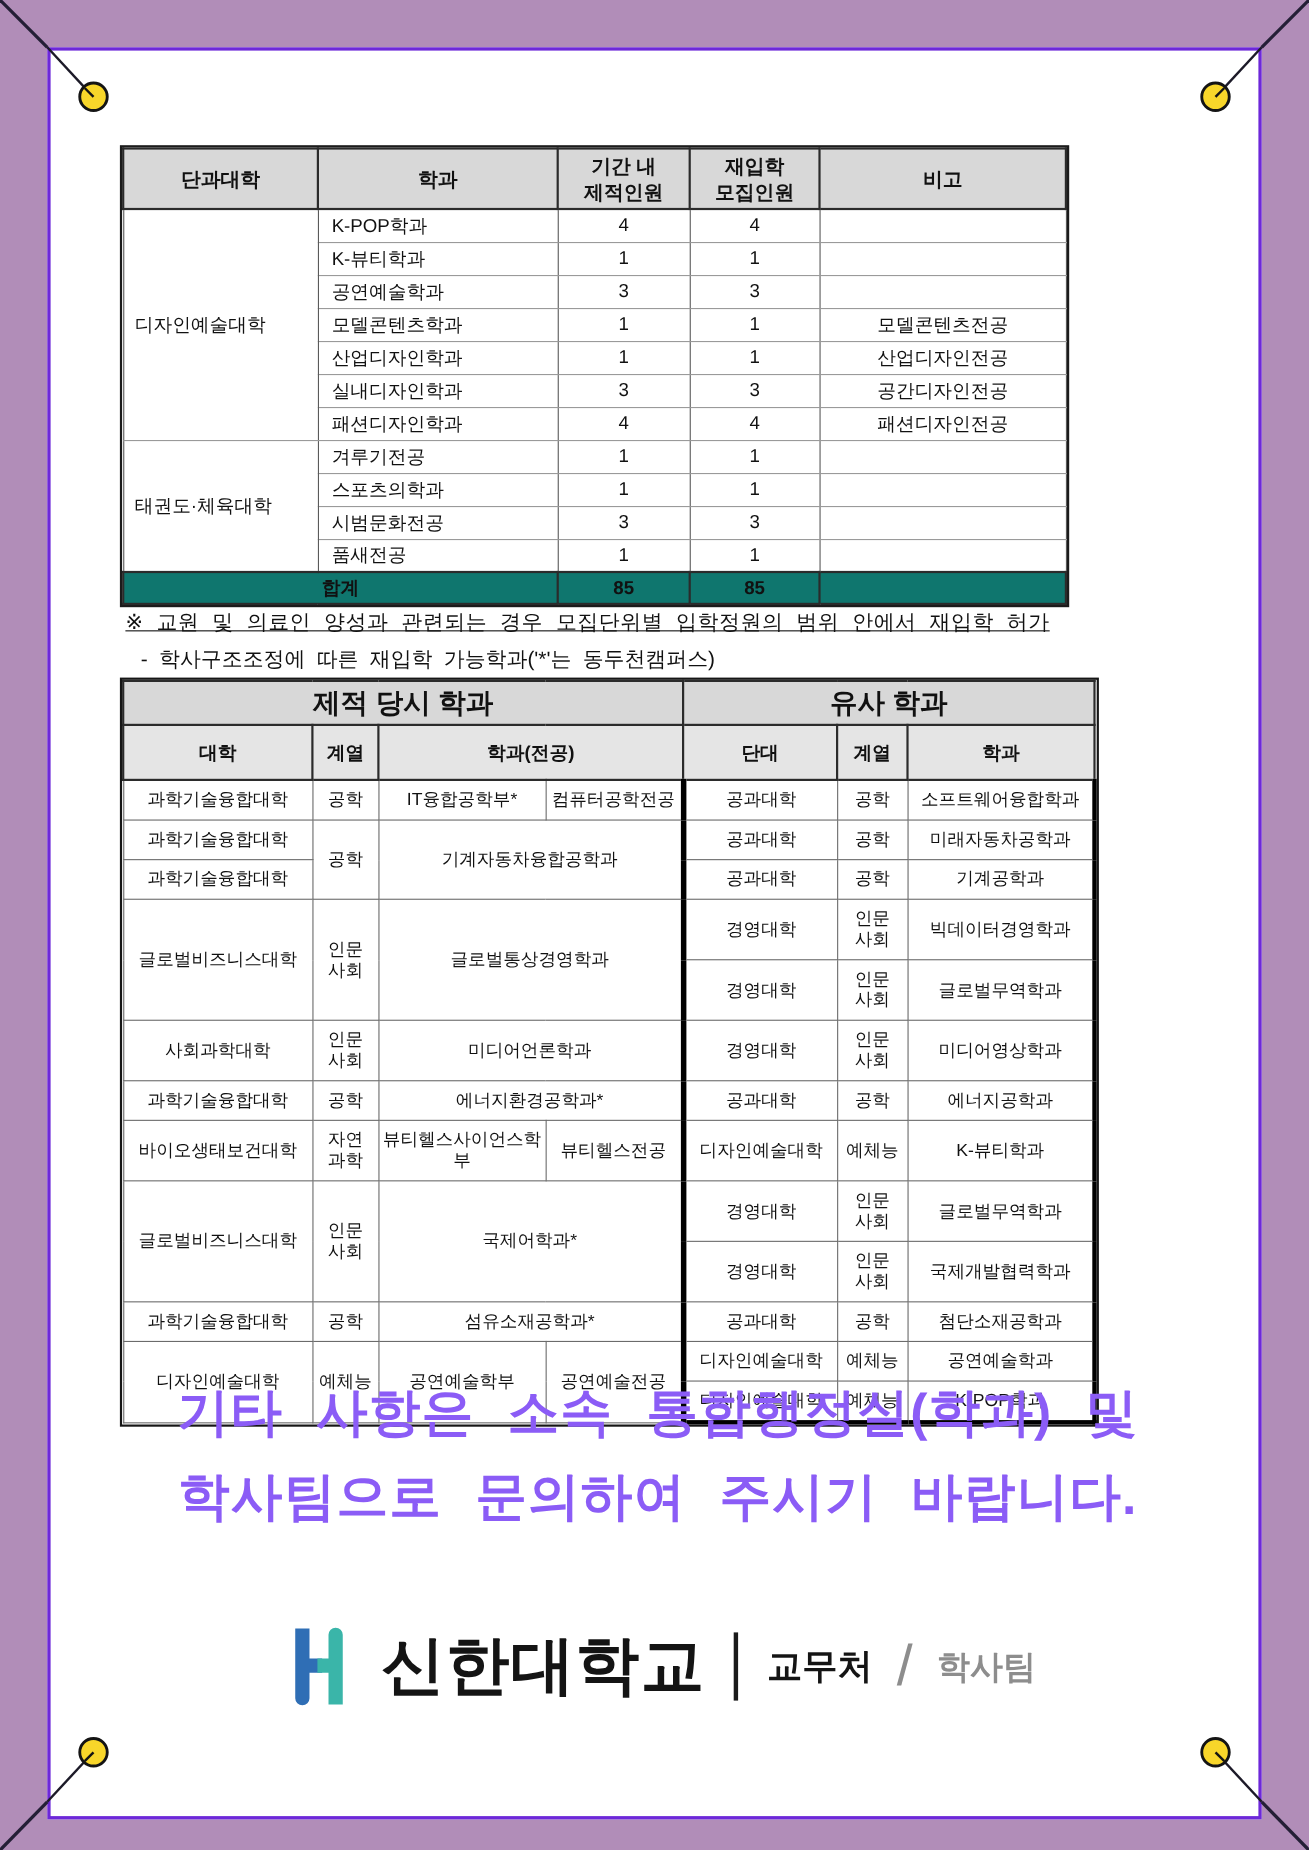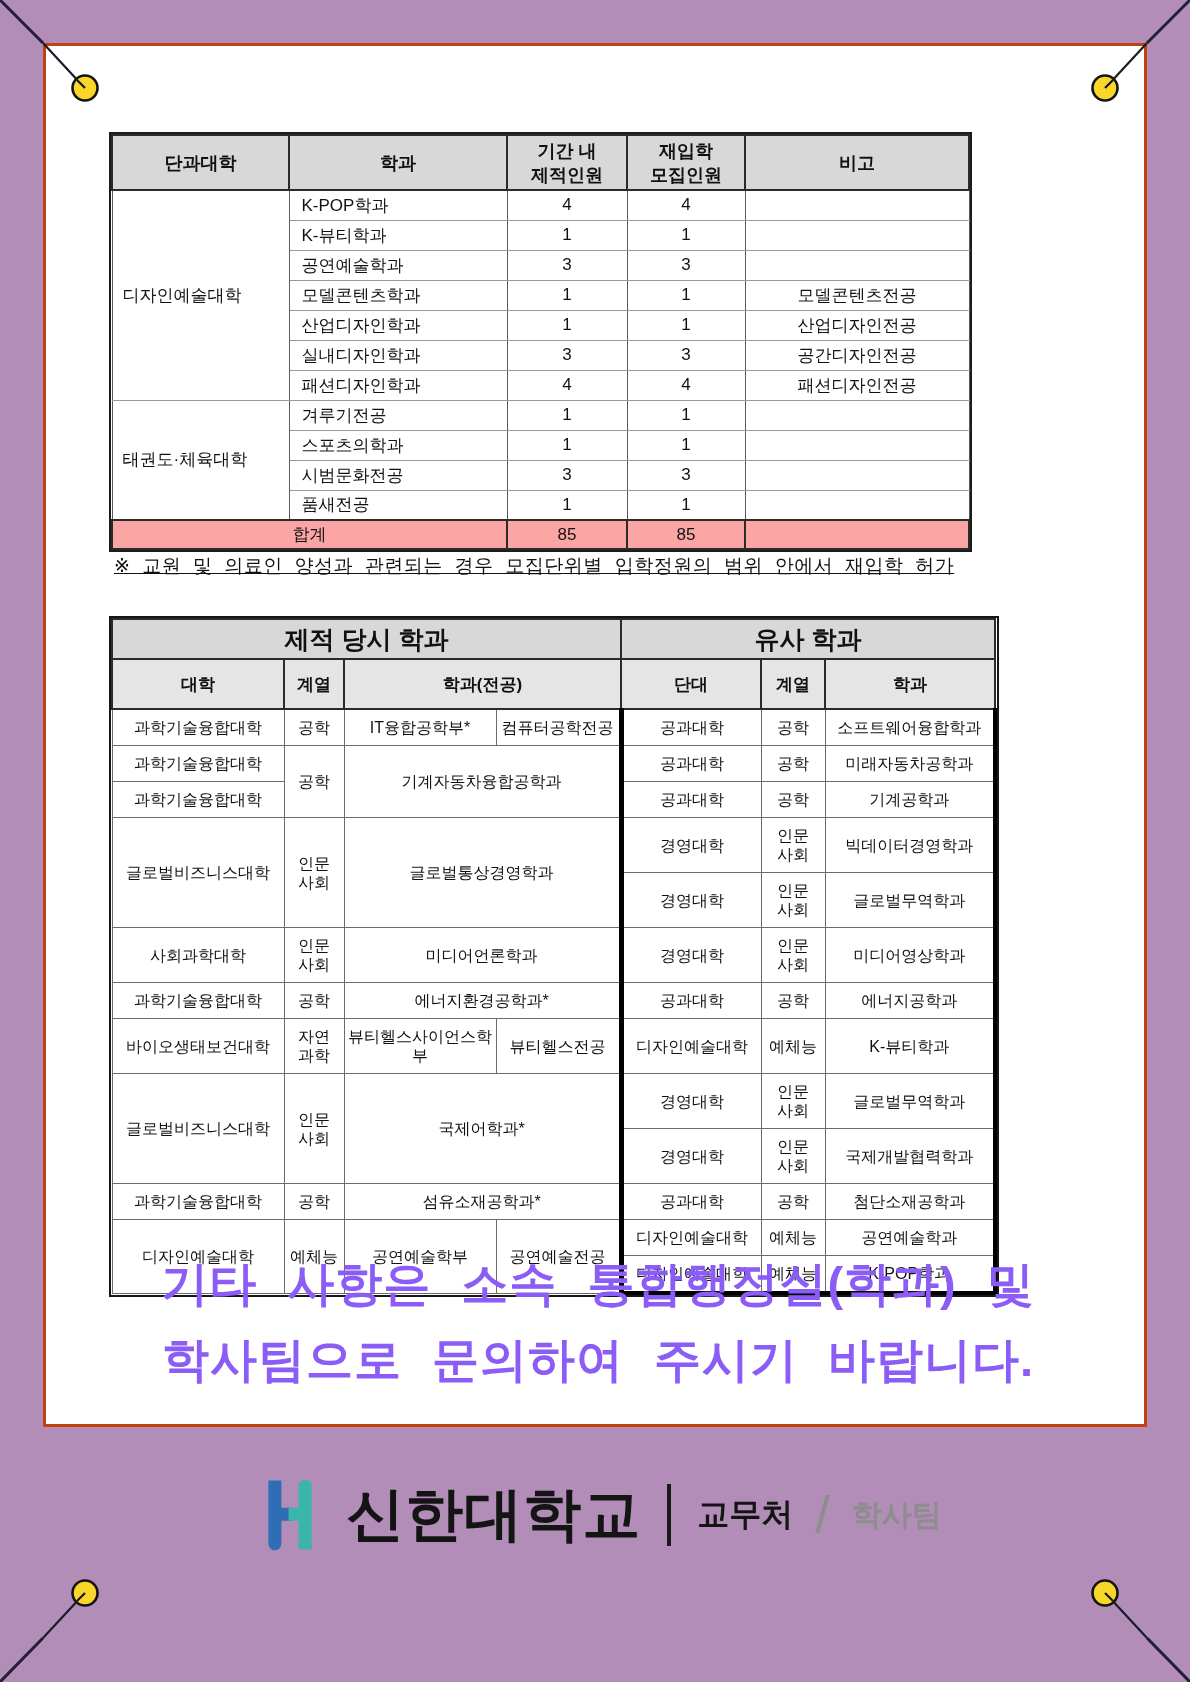--- a/index.html
+++ b/index.html
@@ -4,37 +4,37 @@
 <style>
   html,body{margin:0;padding:0;}
   body{
     width:1190px;height:1682px;position:relative;
     background:#b18db8;
     font-family:"Liberation Sans","DejaVu Sans",sans-serif;
     color:#111;
     overflow:hidden;
   }
   .page{
-    position:absolute;left:43px;top:43px;width:1104px;height:1384px;
-    background:#ffffff;border:3px solid #c2410c;box-sizing:border-box;
+    position:absolute;left:43px;top:43px;width:1104px;height:1611px;
+    background:#ffffff;border:3px solid #6d28d9;box-sizing:border-box;
   }
   svg.overlay{position:absolute;left:0;top:0;width:1190px;height:1682px;pointer-events:none;}
 
   
   .t1{position:absolute;left:65px;top:88px;border-collapse:collapse;table-layout:fixed;}
   .t1 th,.t1 td{
     border:1.5px solid #5a5a5a;box-sizing:border-box;
     font-size:17px;text-align:center;vertical-align:middle;
     white-space:pre-line;padding:2px 6px;background:#fff;
   }
   .t1 thead th{background:#d8d8d8;font-weight:bold;font-size:18px;height:55px;border:2px solid #2b2b2b;}
   .t1 td{height:30px;border-top-color:#9a9a9a;border-bottom-color:#9a9a9a;}
   .t1 td.left-pad{text-align:left;padding-left:12px;}
   .t1 .college{text-align:left;padding-left:10px;}
-  .t1 tr.total td{background:#fca5a5;font-weight:normal;height:29px;border:2px solid #2b2b2b;}
+  .t1 tr.total td{background:#0f766e;font-weight:bold;height:29px;border:2px solid #2b2b2b;}
   .t1{outline:2px solid #1b1b1b;}
 
   
   .note{position:absolute;left:68px;top:507px;font-size:19px;letter-spacing:.5px;word-spacing:6px;color:#111;text-decoration:underline;}
   .caption{position:absolute;left:82px;top:540px;font-size:19px;word-spacing:5px;color:#111;}
 
   
   .t2{position:absolute;left:65px;top:572px;border-collapse:collapse;table-layout:fixed;}
   .t2 th,.t2 td{
     border:1.4px solid #6b6b6b;box-sizing:border-box;
@@ -157,20 +157,21 @@
       <tr class="total">
         <td colspan="2">합계</td>
         <td>85</td>
         <td>85</td>
         <td></td>
       </tr>
     </tbody>
   </table>
 
   <div class="note">※ 교원 및 의료인 양성과 관련되는 경우 모집단위별 입학정원의 범위 안에서 재입학 허가</div>
+  <div class="caption">- 학사구조조정에 따른 재입학 가능학과('*'는 동두천캠퍼스)</div>
 
   <table class="t2">
     <colgroup>
       <col style="width:172px">
         <col style="width:60px">
         <col style="width:152px">
         <col style="width:125px">
       <col style="width:140px">
         <col style="width:64px">
         <col style="width:170px">

